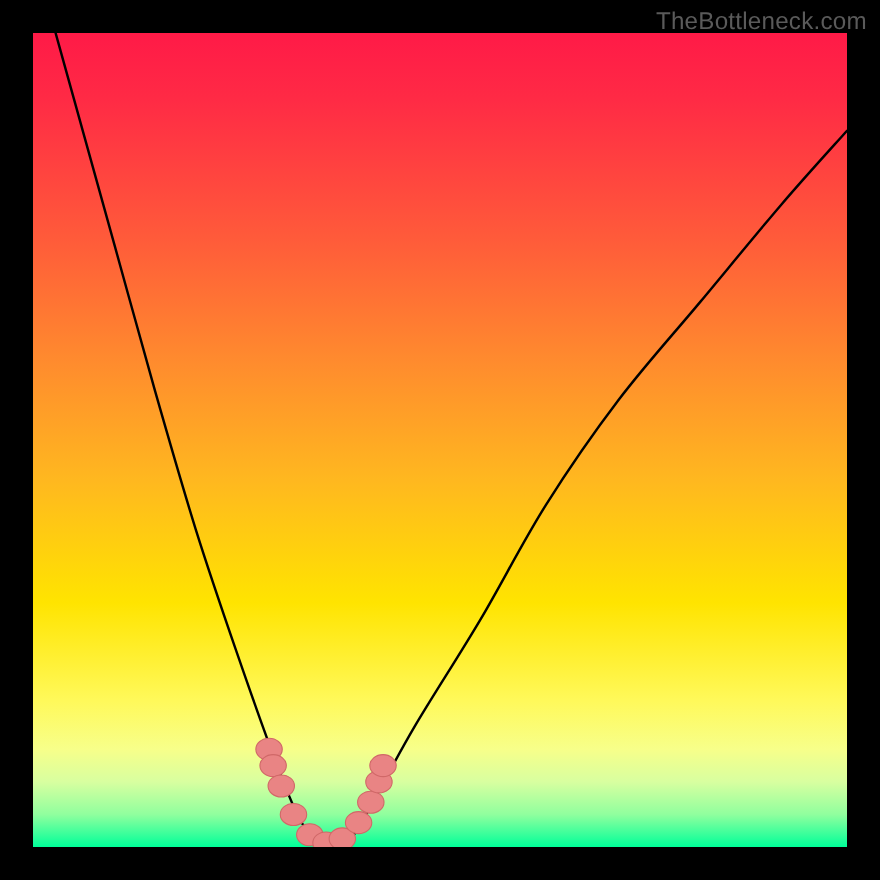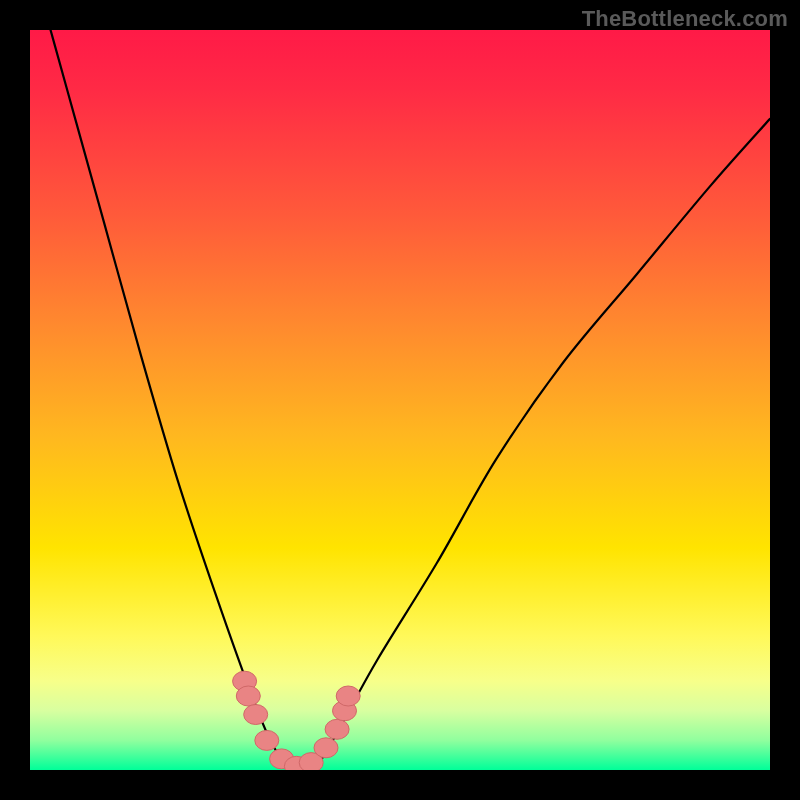--- a/index.html
+++ b/index.html
@@ -58,21 +58,21 @@
     fill: #e98484;
     stroke: #d06868;
     stroke-width: 1;
   }
   .watermark {
     position: absolute;
     top: 6px;
     right: 12px;
     color: #5a5a5a;
     font-size: 22px;
-    font-weight: 700;
+    font-weight: 400;
     letter-spacing: 0.2px;
     user-select: none;
   }
 </style>
 </head>
 <body>
 
 <div class="frame">
 
   <div class="plot-area">

